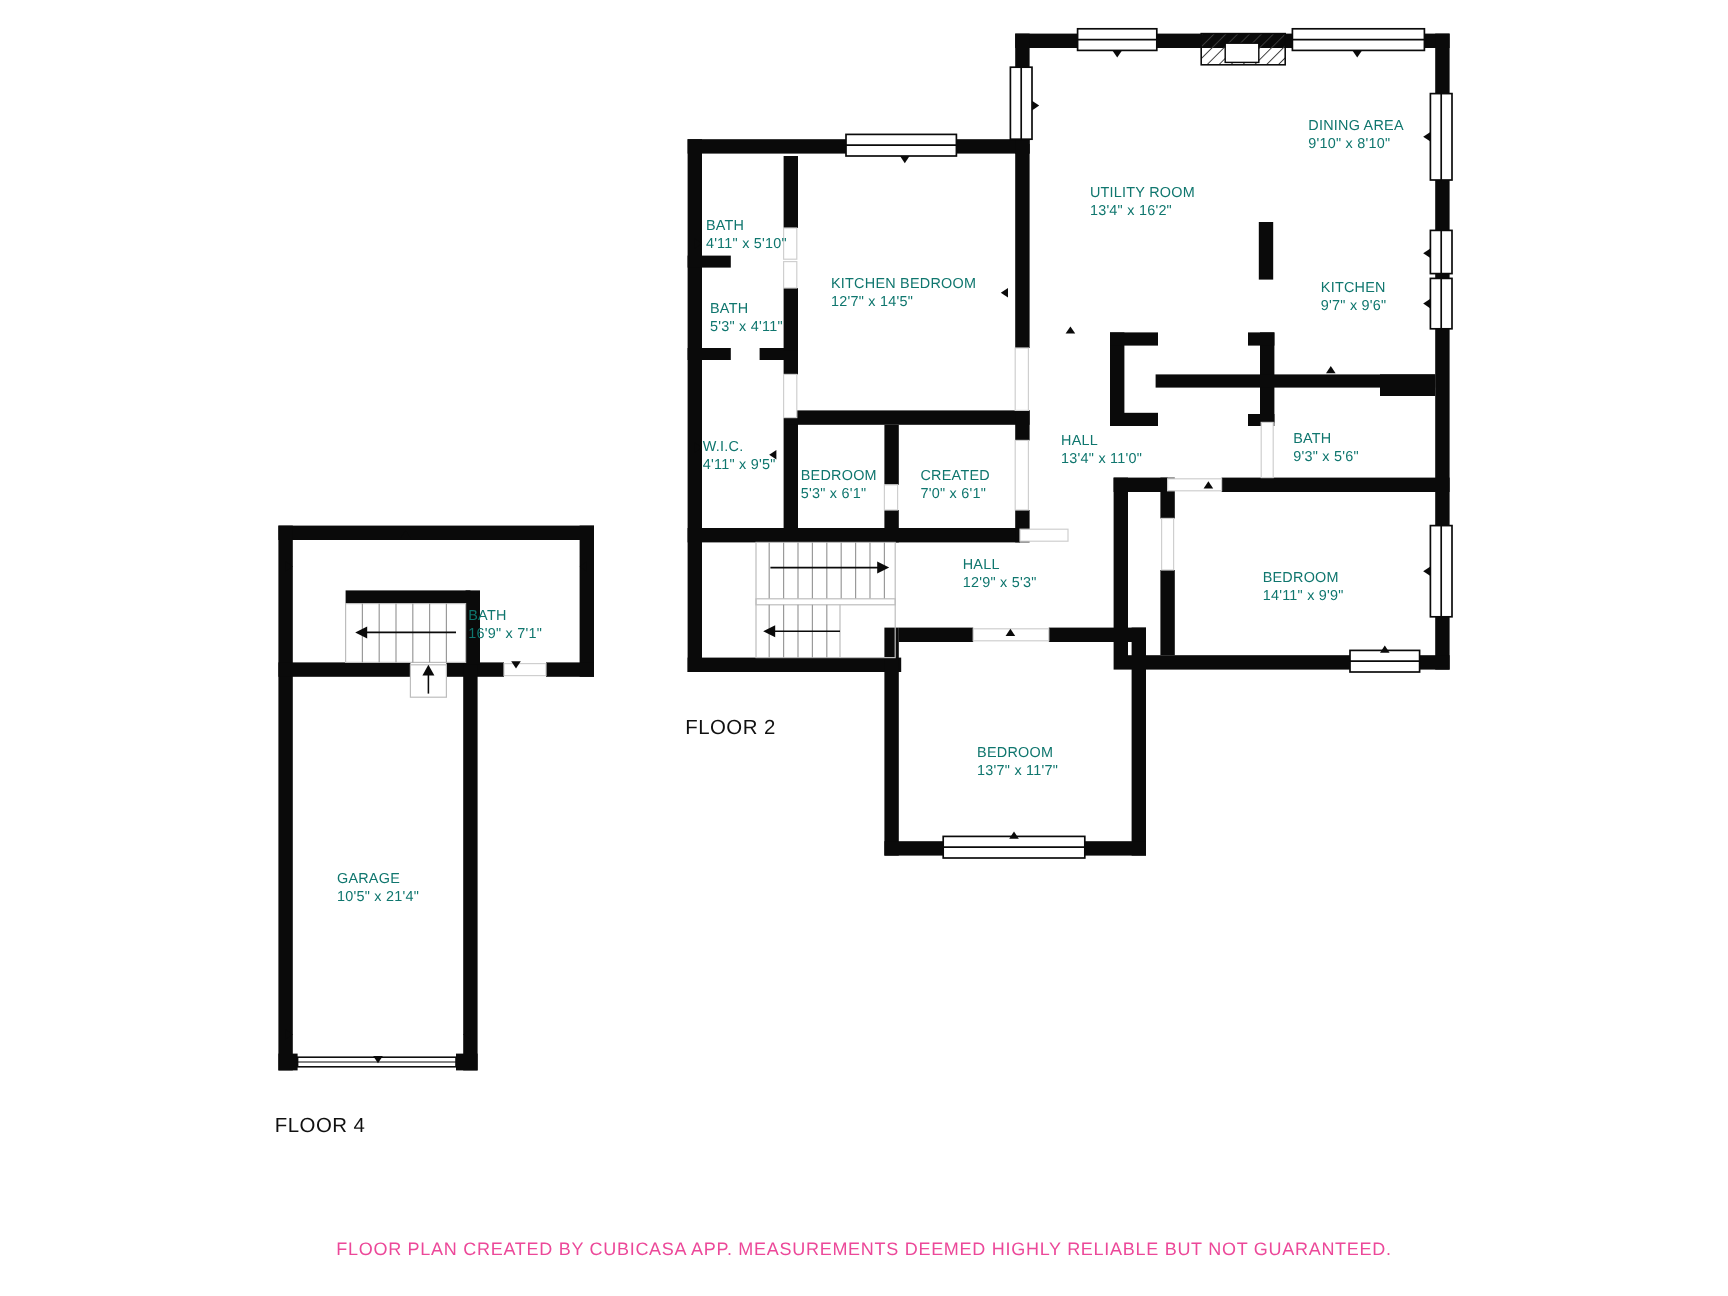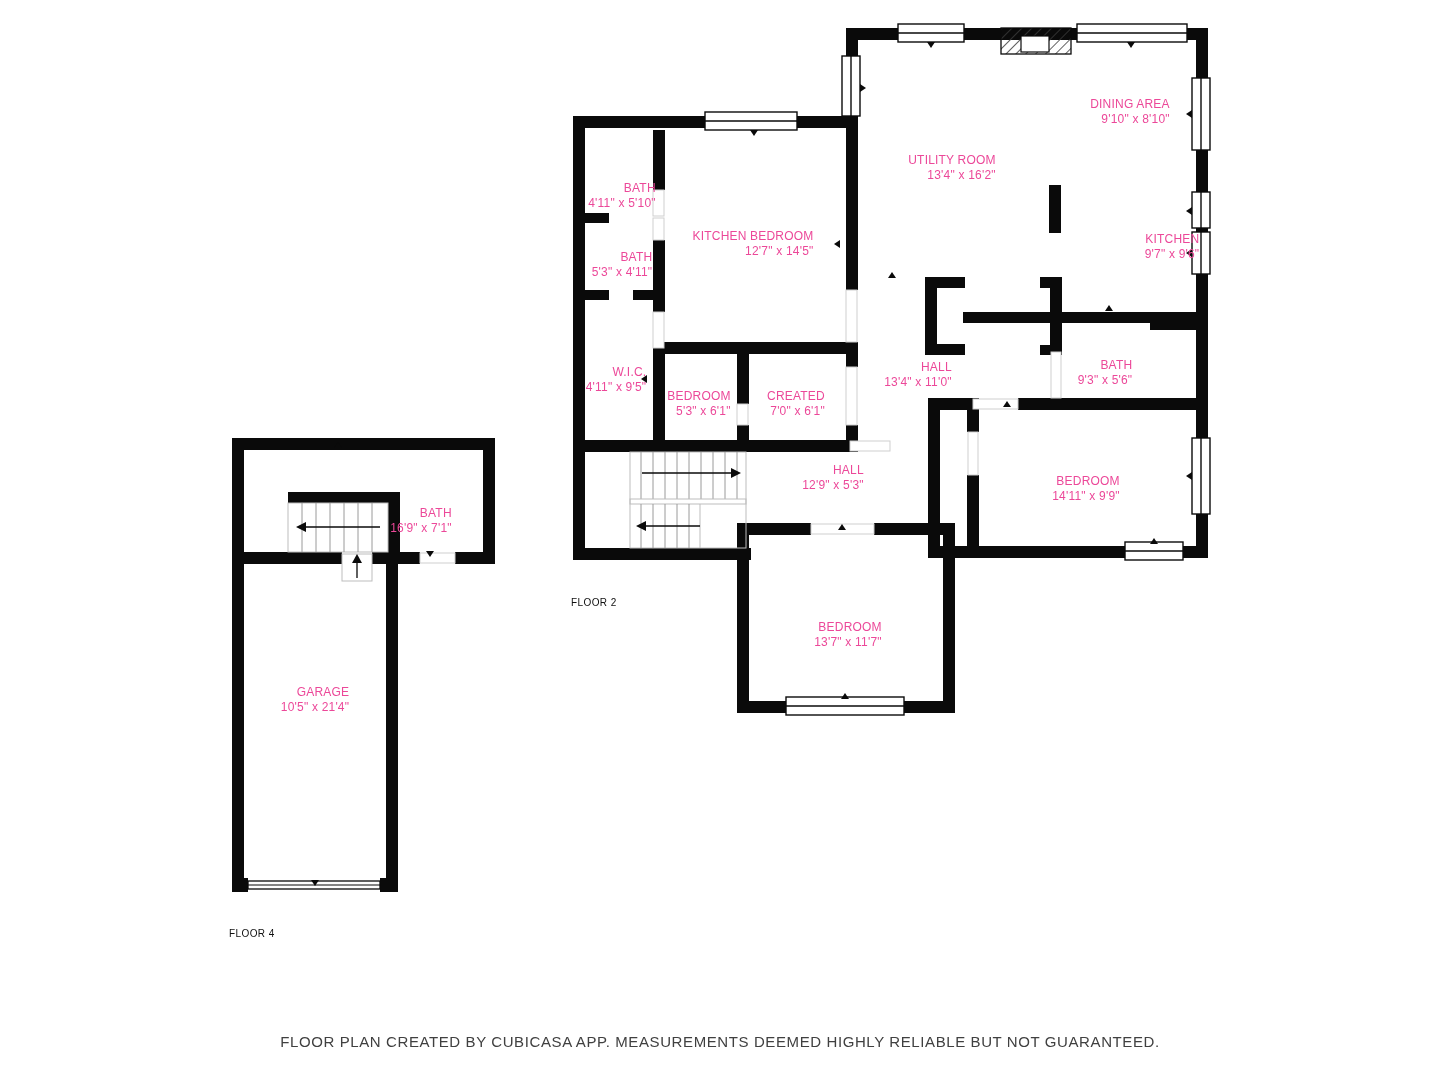--- a/index.html
+++ b/index.html
@@ -1,24 +1,24 @@
 <!DOCTYPE html>
 <html><head>
 <meta charset="utf-8">
 <style>
   html,body{margin:0;padding:0;background:#ffffff;}
   #canvas{position:relative;width:1440px;height:1080px;background:#ffffff;overflow:hidden;
           font-family:"Liberation Sans", sans-serif;}
   #plan-svg{position:absolute;left:0;top:0;}
-  .room-label{position:absolute;transform:translate(-50%,-50%);text-align:right;
-              color:#ec4899;font-size:12px;line-height:15px;white-space:nowrap;letter-spacing:.2px;}
+  .room-label{position:absolute;transform:translate(-50%,-50%);text-align:left;
+              color:#0f766e;font-size:12px;line-height:15px;white-space:nowrap;letter-spacing:.2px;}
   .room-label .rn,.room-label .rd{display:block;}
-  .floor-label{position:absolute;color:#101010;font-size:10px;letter-spacing:.4px;white-space:nowrap;}
+  .floor-label{position:absolute;color:#101010;font-size:17px;letter-spacing:.4px;white-space:nowrap;}
   .footer-note{position:absolute;left:50%;transform:translateX(-50%);top:1033px;
-               color:#404040;font-size:15px;letter-spacing:.6px;white-space:nowrap;text-align:right;}
+               color:#ec4899;font-size:15px;letter-spacing:.6px;white-space:nowrap;text-align:right;}
 </style>
 </head>
 <body>
 
 <div id="canvas">
 
 <svg id="plan-svg" width="1440" height="1080" viewBox="0 0 1440 1080">
   <defs>
     <pattern id="hatch" patternUnits="userSpaceOnUse" width="7" height="7" patternTransform="rotate(45)">
       <line x1="0" y1="0" x2="0" y2="7" stroke="#3a3a3a" stroke-width="1.6"></line>
@@ -255,21 +255,21 @@
     <span class="rd">7'0" x 6'1"</span>
   </div>
   <div class="room-label" style="left:952px;top:168px">
     <span class="rn">UTILITY ROOM</span>
     <span class="rd">13'4" x 16'2"</span>
   </div>
   <div class="room-label" style="left:1130px;top:112px">
     <span class="rn">DINING AREA</span>
     <span class="rd">9'10" x 8'10"</span>
   </div>
-  <div class="room-label" style="left:1172px;top:247px">
+  <div class="room-label" style="left:1128px;top:247px">
     <span class="rn">KITCHEN</span>
     <span class="rd">9'7" x 9'6"</span>
   </div>
   <div class="room-label" style="left:918px;top:375px">
     <span class="rn">HALL</span>
     <span class="rd">13'4" x 11'0"</span>
   </div>
   <div class="room-label" style="left:1105px;top:373px">
     <span class="rn">BATH</span>
     <span class="rd">9'3" x 5'6"</span>
@@ -283,21 +283,21 @@
     <span class="rd">12'9" x 5'3"</span>
   </div>
   <div class="room-label" style="left:848px;top:635px">
     <span class="rn">BEDROOM</span>
     <span class="rd">13'7" x 11'7"</span>
   </div>
   <div class="room-label" style="left:421px;top:521px">
     <span class="rn">BATH</span>
     <span class="rd">16'9" x 7'1"</span>
   </div>
-  <div class="room-label" style="left:315px;top:700px">
+  <div class="room-label" style="left:315px;top:740px">
     <span class="rn">GARAGE</span>
     <span class="rd">10'5" x 21'4"</span>
   </div>
 
   <div class="floor-label" style="left:571px;top:597px">FLOOR 2</div>
   <div class="floor-label" style="left:229px;top:928px">FLOOR 4</div>
 
   <div class="footer-note">FLOOR PLAN CREATED BY CUBICASA APP. MEASUREMENTS DEEMED HIGHLY RELIABLE BUT NOT GUARANTEED.</div>
 </div>
 

